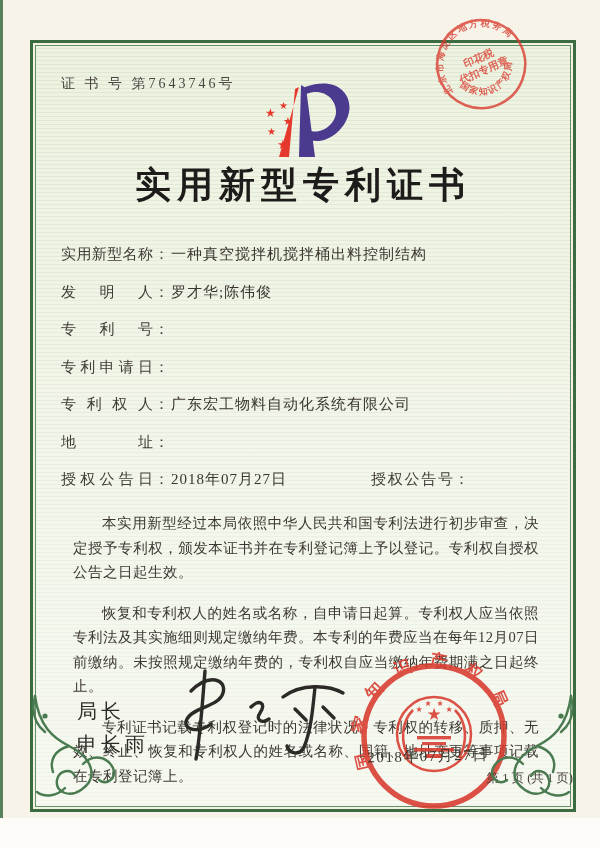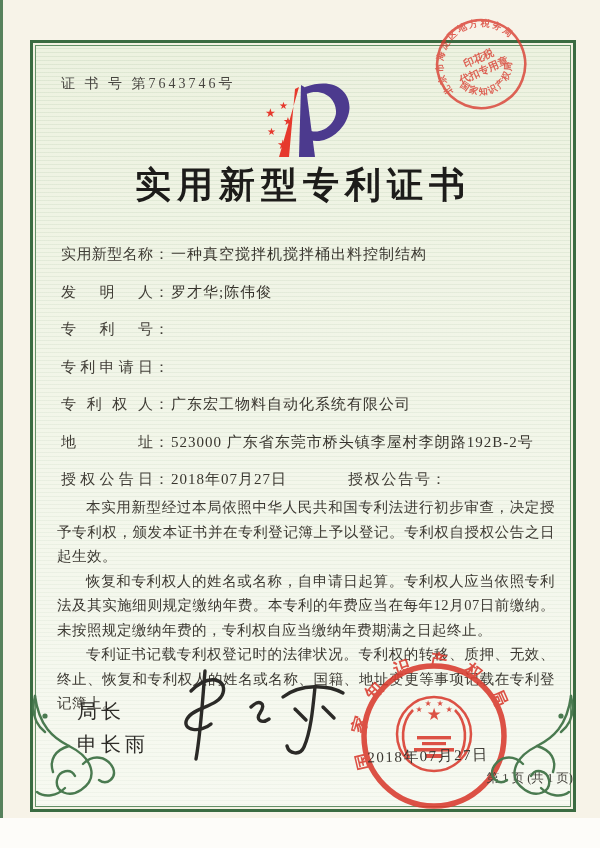--- a/index.html
+++ b/index.html
@@ -23,27 +23,27 @@
   .logo{position:absolute;left:50%;top:36px;transform:translateX(-50%);}
   .title{
     position:absolute;left:0;right:0;top:118px;text-align:center;
     font-size:36px;font-weight:700;color:#1d1c1a;letter-spacing:6px;
   }
   .fields{position:absolute;left:28px;right:14px;top:202px;}
   .frow{display:flex;align-items:flex-start;height:37.5px;font-size:15px;color:#38352e;}
   .flabel{display:inline-block;width:92px;text-align:justify;text-align-last:justify;color:#403d36;}
   .fcolon{margin:0 2px 0 1px;color:#403d36;}
   .fvalue{letter-spacing:1px;}
-  .grant-right{margin-left:61px;display:flex;align-items:baseline;}
+  .grant-right{margin-left:84px;display:flex;align-items:baseline;}
   .grant-right .flabel{width:82px;}
   .body-text{
     position:absolute;left:24px;right:18px;top:452px;
     font-size:14.5px;line-height:24.5px;color:#3c3932;text-align:justify;
   }
-  .body-text p{margin:0;text-indent:2em;letter-spacing:0.5px;}
+  .body-text p{margin:16px;text-indent:2em;letter-spacing:0.5px;}
   .signer{position:absolute;left:44px;top:652px;font-size:20px;color:#2e2c28;letter-spacing:4px;line-height:33px;}
   .signature{position:absolute;left:118px;top:618px;}
   .emblem-seal{position:absolute;left:306px;top:598px;}
   .seal-date{
     position:absolute;left:300px;top:704px;width:190px;text-align:center;
     font-size:15px;color:#39352f;letter-spacing:1.5px;transform:rotate(-1.5deg);
   }
   .footer{position:absolute;left:0;right:0;bottom:22px;text-align:right;font-size:12.5px;color:#45423c;}
   .tax-seal{position:absolute;left:432px;top:14px;transform:rotate(-24deg);opacity:0.92;}
   .flourish{position:absolute;}
@@ -95,21 +95,20 @@
         <span class="fcolon">：</span>
     </div>
     <div class="frow">
       <span class="flabel">专利权人</span>
         <span class="fcolon">：</span>
       <span class="fvalue">广东宏工物料自动化系统有限公司</span>
     </div>
     <div class="frow">
       <span class="flabel">地址</span>
         <span class="fcolon">：</span>
-      <span class="fvalue">523000 广东省东莞市桥头镇李屋村李朗路192B-2号</span>
     </div>
     <div class="frow">
       <span class="flabel">授权公告日</span>
         <span class="fcolon">：</span>
       <span class="fvalue">2018年07月27日</span>
       <span class="grant-right">
         <span class="flabel">授权公告号</span>
           <span class="fcolon">：</span>
       </span>
     </div>

